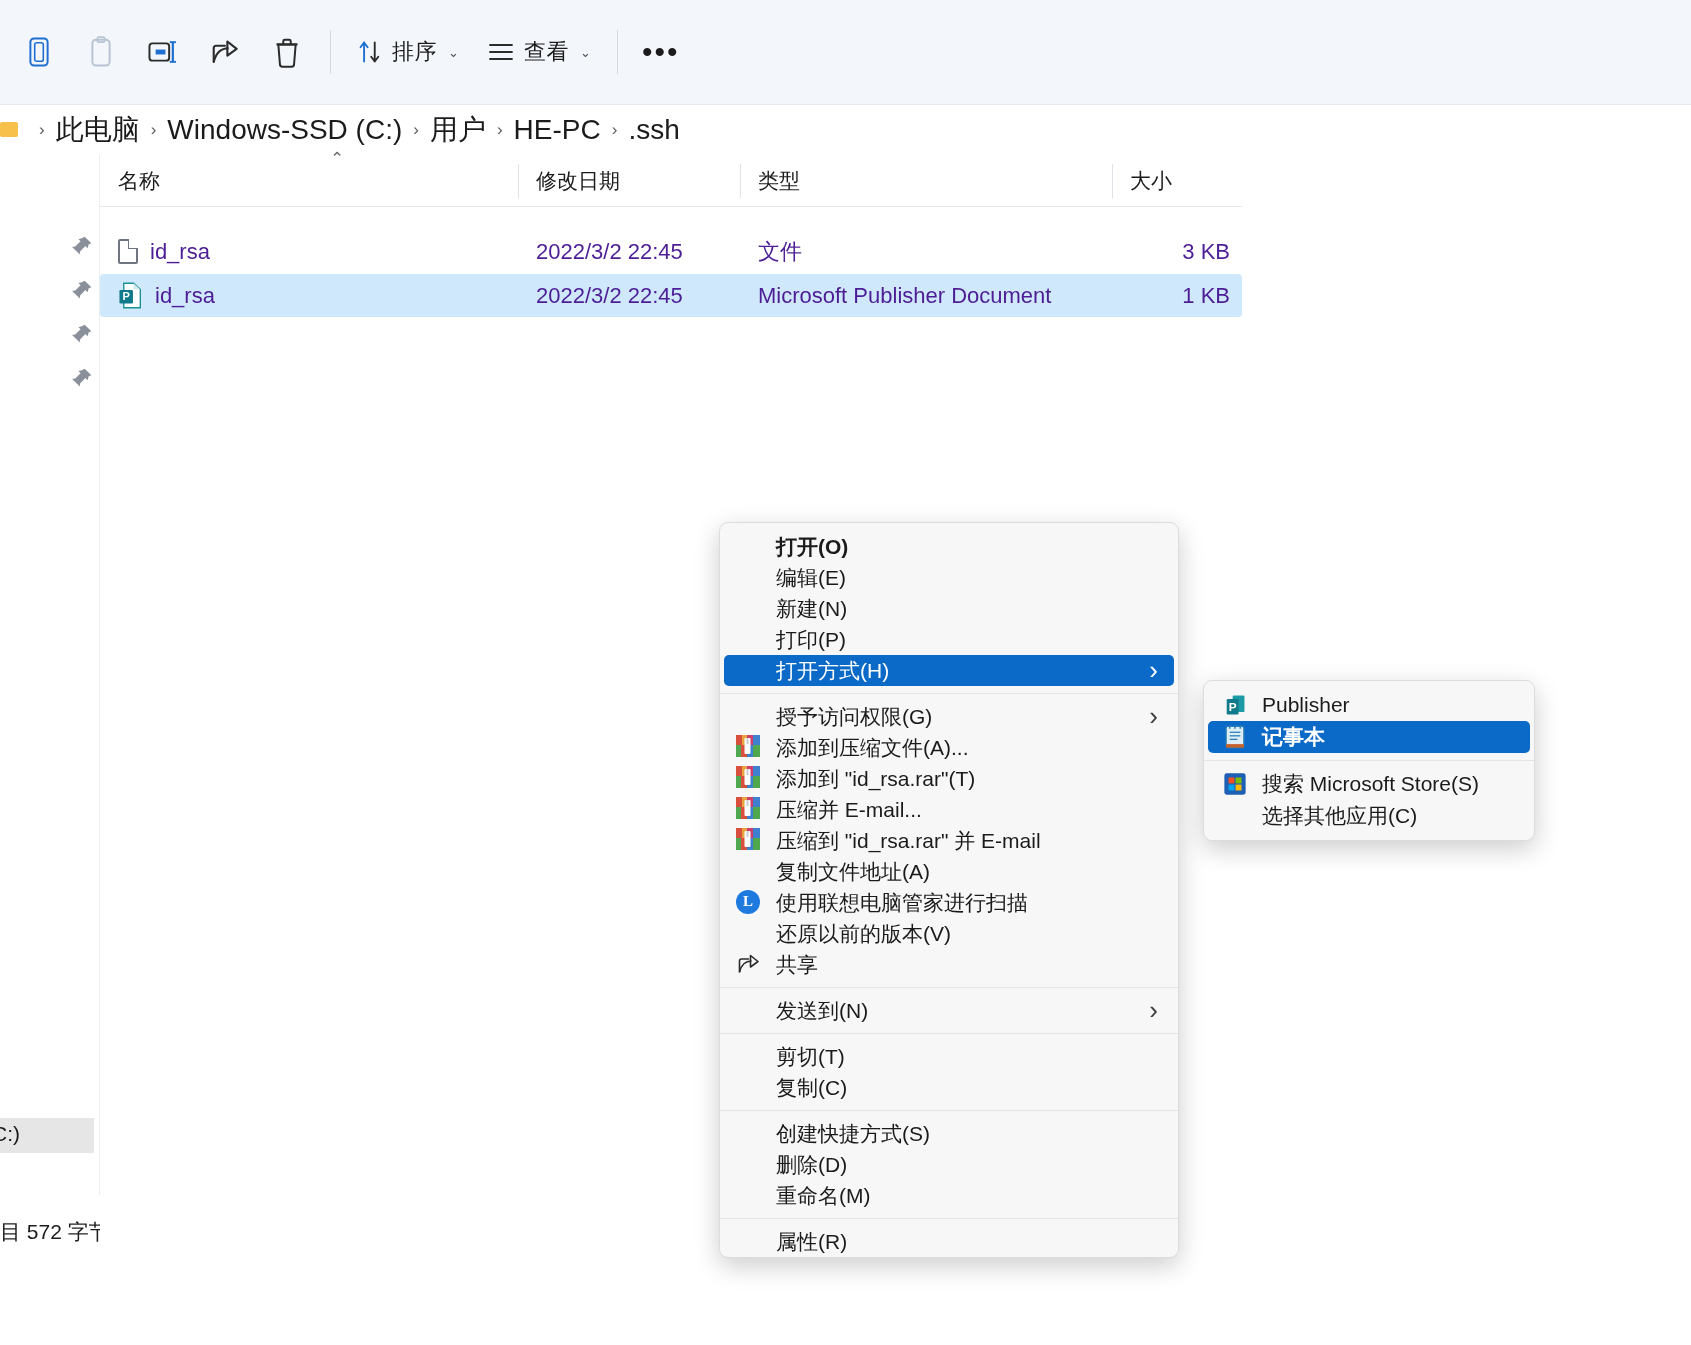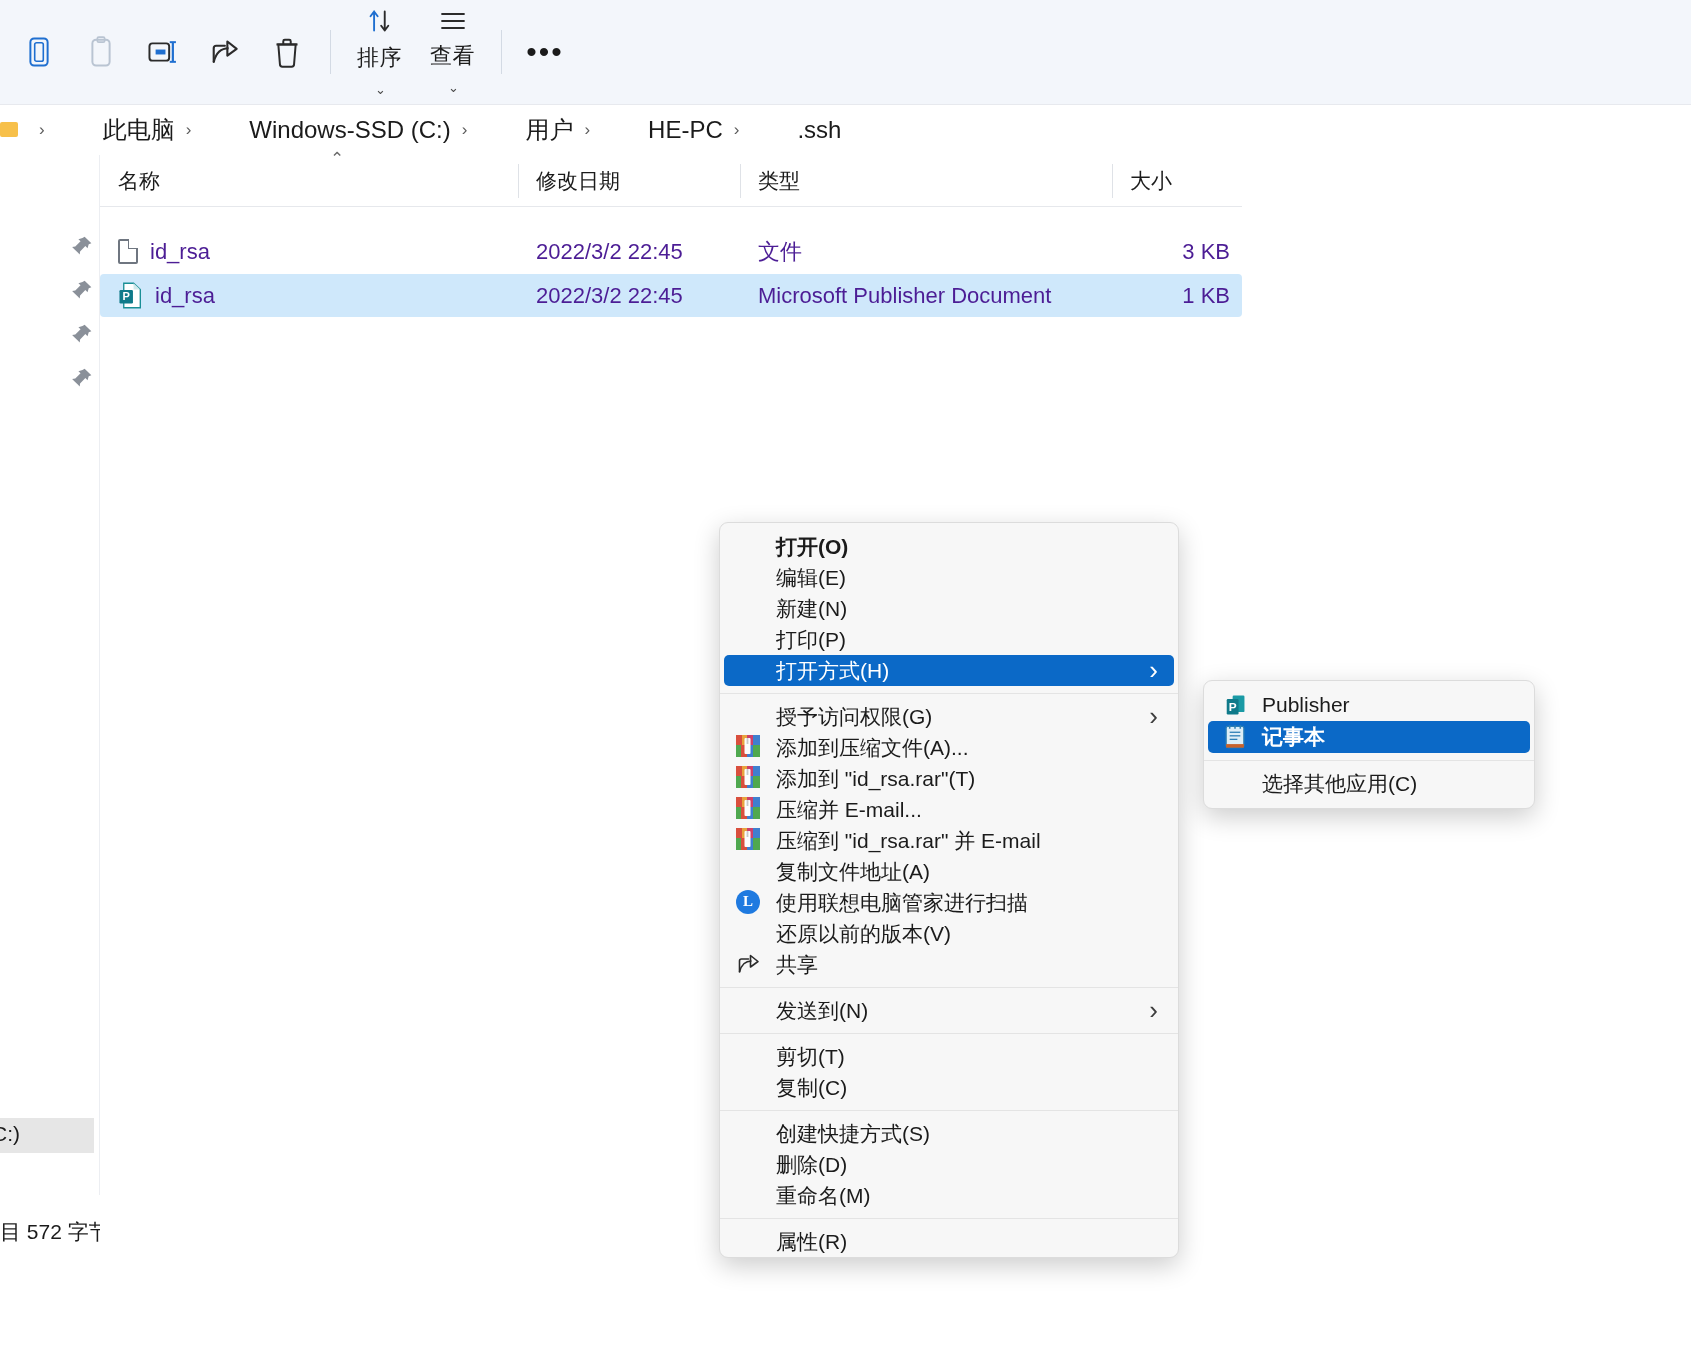--- a/index.html
+++ b/index.html
@@ -15,39 +15,39 @@
   
   .toolbar {
     position: absolute; left: 0; top: 0; width: 1691px; height: 104px;
     background: #f3f6fb;
     display: flex; align-items: center; padding-left: 8px;
   }
   .tb-btn {
     height: 60px; min-width: 62px;
     display: flex; align-items: center; justify-content: center; gap: 9px;
     border-radius: 6px; padding: 0 10px;
-    color: #1b1b1b; cursor: default; flex-direction: column;
+    color: #1b1b1b; cursor: default;
   }
   .tb-btn.labeled { min-width: auto; padding: 0 14px; }
   .tb-label { font-size: 22px; color: #1d1d1d; letter-spacing: .5px; }
   .tb-caret { font-size: 13px; color: #4a4a4a; margin-left: 2px; }
   .tb-sep { width: 1px; height: 44px; background: #d3dae4; margin: 0 12px; }
   .dots { font-size: 30px; letter-spacing: 2px; color:#1b1b1b; line-height: 12px; }
 
   
   .breadcrumb {
     position: absolute; left: 0; top: 104px; width: 1691px; height: 50px;
     display: flex; align-items: center; padding-left: 0px;
     border-top: 1px solid #e7e9ee;
   }
   .crumb-folder {
     width: 18px; height: 15px; background: #f7c04a; border-radius: 2px;
     margin-left: 0px; margin-right: 10px; flex: none;
   }
-  .crumb { font-size: 24px; color: #1b1b1b; white-space: nowrap; margin-left: 47px; }
+  .crumb { font-size: 28px; color: #1b1b1b; white-space: nowrap; }
   .crumb-sep { font-size: 17px; color: #5c5c5c; margin: 0 11px; }
 
   
   .rail { position: absolute; left: 0; top: 155px; width: 100px; height: 1190px; background:#fff; }
   .rail-div { position: absolute; left: 99px; top: 0; width: 1px; height: 1040px; background: #eceef2; }
   .pin { position: absolute; left: 70px; width: 24px; height: 24px; color: #8a9099; }
   .rail-strip {
     position: absolute; left: 0; top: 963px; width: 94px; height: 35px;
     background: #e6e6e6;
   }
@@ -486,18 +486,28 @@
               <line x1="6.5" y1="10" x2="15.5" y2="10" stroke="#2d7fb5" stroke-width="1.1"></line>
               <line x1="6.5" y1="13" x2="13" y2="13" stroke="#2d7fb5" stroke-width="1.1"></line>
               <line x1="6.5" y1="1" x2="6.5" y2="4" stroke="#2d7fb5" stroke-width="1.3"></line>
               <line x1="11" y1="1" x2="11" y2="4" stroke="#2d7fb5" stroke-width="1.3"></line>
               <line x1="15.5" y1="1" x2="15.5" y2="4" stroke="#2d7fb5" stroke-width="1.3"></line>
             </svg></span></span>
         <span>记事本</span>
       </div>
       <div class="sep"></div>
       <div class="smi">
+        <span class="smi-ico"><span><svg width="26" height="26" viewBox="0 0 22 22">
+              <rect x="2" y="2" width="18" height="18" rx="2" fill="#1d5fb4"></rect>
+              <rect x="5.5" y="5.5" width="5" height="5" fill="#f25022"></rect>
+              <rect x="11.5" y="5.5" width="5" height="5" fill="#7fba00"></rect>
+              <rect x="5.5" y="11.5" width="5" height="5" fill="#00a4ef"></rect>
+              <rect x="11.5" y="11.5" width="5" height="5" fill="#ffb900"></rect>
+            </svg></span></span>
+        <span>搜索 Microsoft Store(S)</span>
+      </div>
+      <div class="smi">
         <span class="smi-ico"><span class="mi-ico blank"></span></span>
         <span>选择其他应用(C)</span>
       </div>
     </div>
 
 </div>
 
 </body></html>

